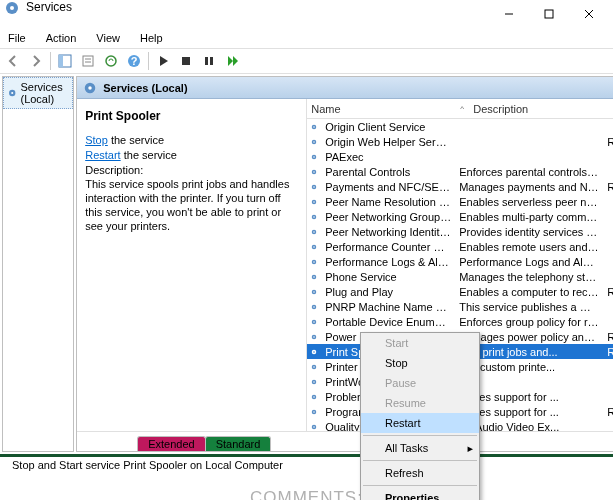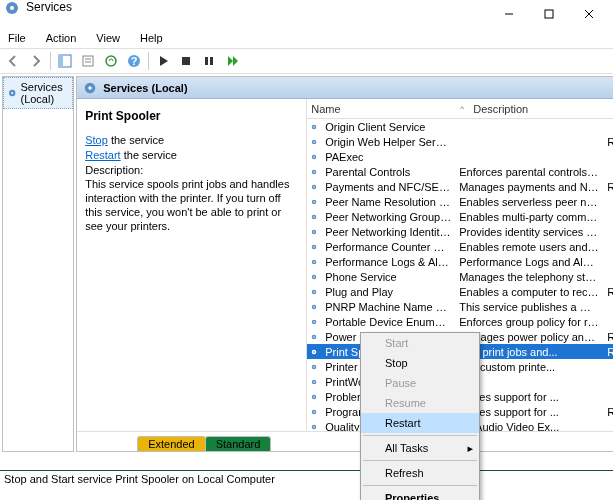--- a/index.html
+++ b/index.html
@@ -30,29 +30,29 @@
 .cols > div, .row > div { padding: 0 4px; overflow: hidden; white-space: nowrap; text-overflow: ellipsis; }
 .c-name { width: 148px; }
 .c-desc { width: 148px; }
 .c-stat { width: 48px; }
 .rows { flex: 1; overflow: hidden; }
 .row { display: flex; height: 15px; align-items: center; }
 .row.sel { background: #1e74d2; color: #fff; }
 .row .ico { width: 14px; display: flex; align-items: center; justify-content: center; }
 .row .nm { width: 134px; overflow: hidden; white-space: nowrap; text-overflow: ellipsis; }
 .tabs { height: 20px; display: flex; align-items: flex-end; padding-left: 60px; border-top: 1px solid #e0e0e0; }
-.tab { border: 1px solid #bfbfbf; border-bottom: none; padding: 1px 10px; background: #eab308; border-radius: 3px 3px 0 0; margin-right: -1px; font-size: 11px; }
+.tab { border: 1px solid #bfbfbf; border-bottom: none; padding: 1px 10px; background: #be185d; border-radius: 3px 3px 0 0; margin-right: -1px; font-size: 11px; }
 .tab.active { background: #15803d; }
 .context { position: absolute; left: 360px; top: 332px; width: 120px; background: #f0f0f0; border: 1px solid #a0a0a0; box-shadow: 2px 2px 4px rgba(0,0,0,.3); z-index: 10; }
 .ci { padding: 4px 20px 4px 24px; font-size: 11px; position: relative; }
 .ci.disabled { color: #9a9a9a; }
 .ci.hover { background: #bfe0ff; }
 .ci.sep { height: 1px; padding: 0; margin: 2px 2px; background: #c0c0c0; }
 .ci .arrow { position: absolute; right: 6px; top: 4px; }
-.status { height: 20px; border-top: 1px solid #14532d; padding: 2px 4px; font-size: 11px; margin-top: 16px; }
+.status { height: 20px; border-top: 3px solid #14532d; padding: 2px 12px; font-size: 11px; }
 .comments { text-align: center; color: #b0b0b0; font-size: 17px; padding-top: 14px; letter-spacing: 1px; }
 .gear { fill: #5a8fc7; }
 .sort-ind { text-align:center; color:#666; font-size:8px; flex:0 0 14px; }
 </style>
 </head>
 <body>
 
 <div class="titlebar">
   <span class="ticon">
     <svg viewBox="0 0 16 16">

